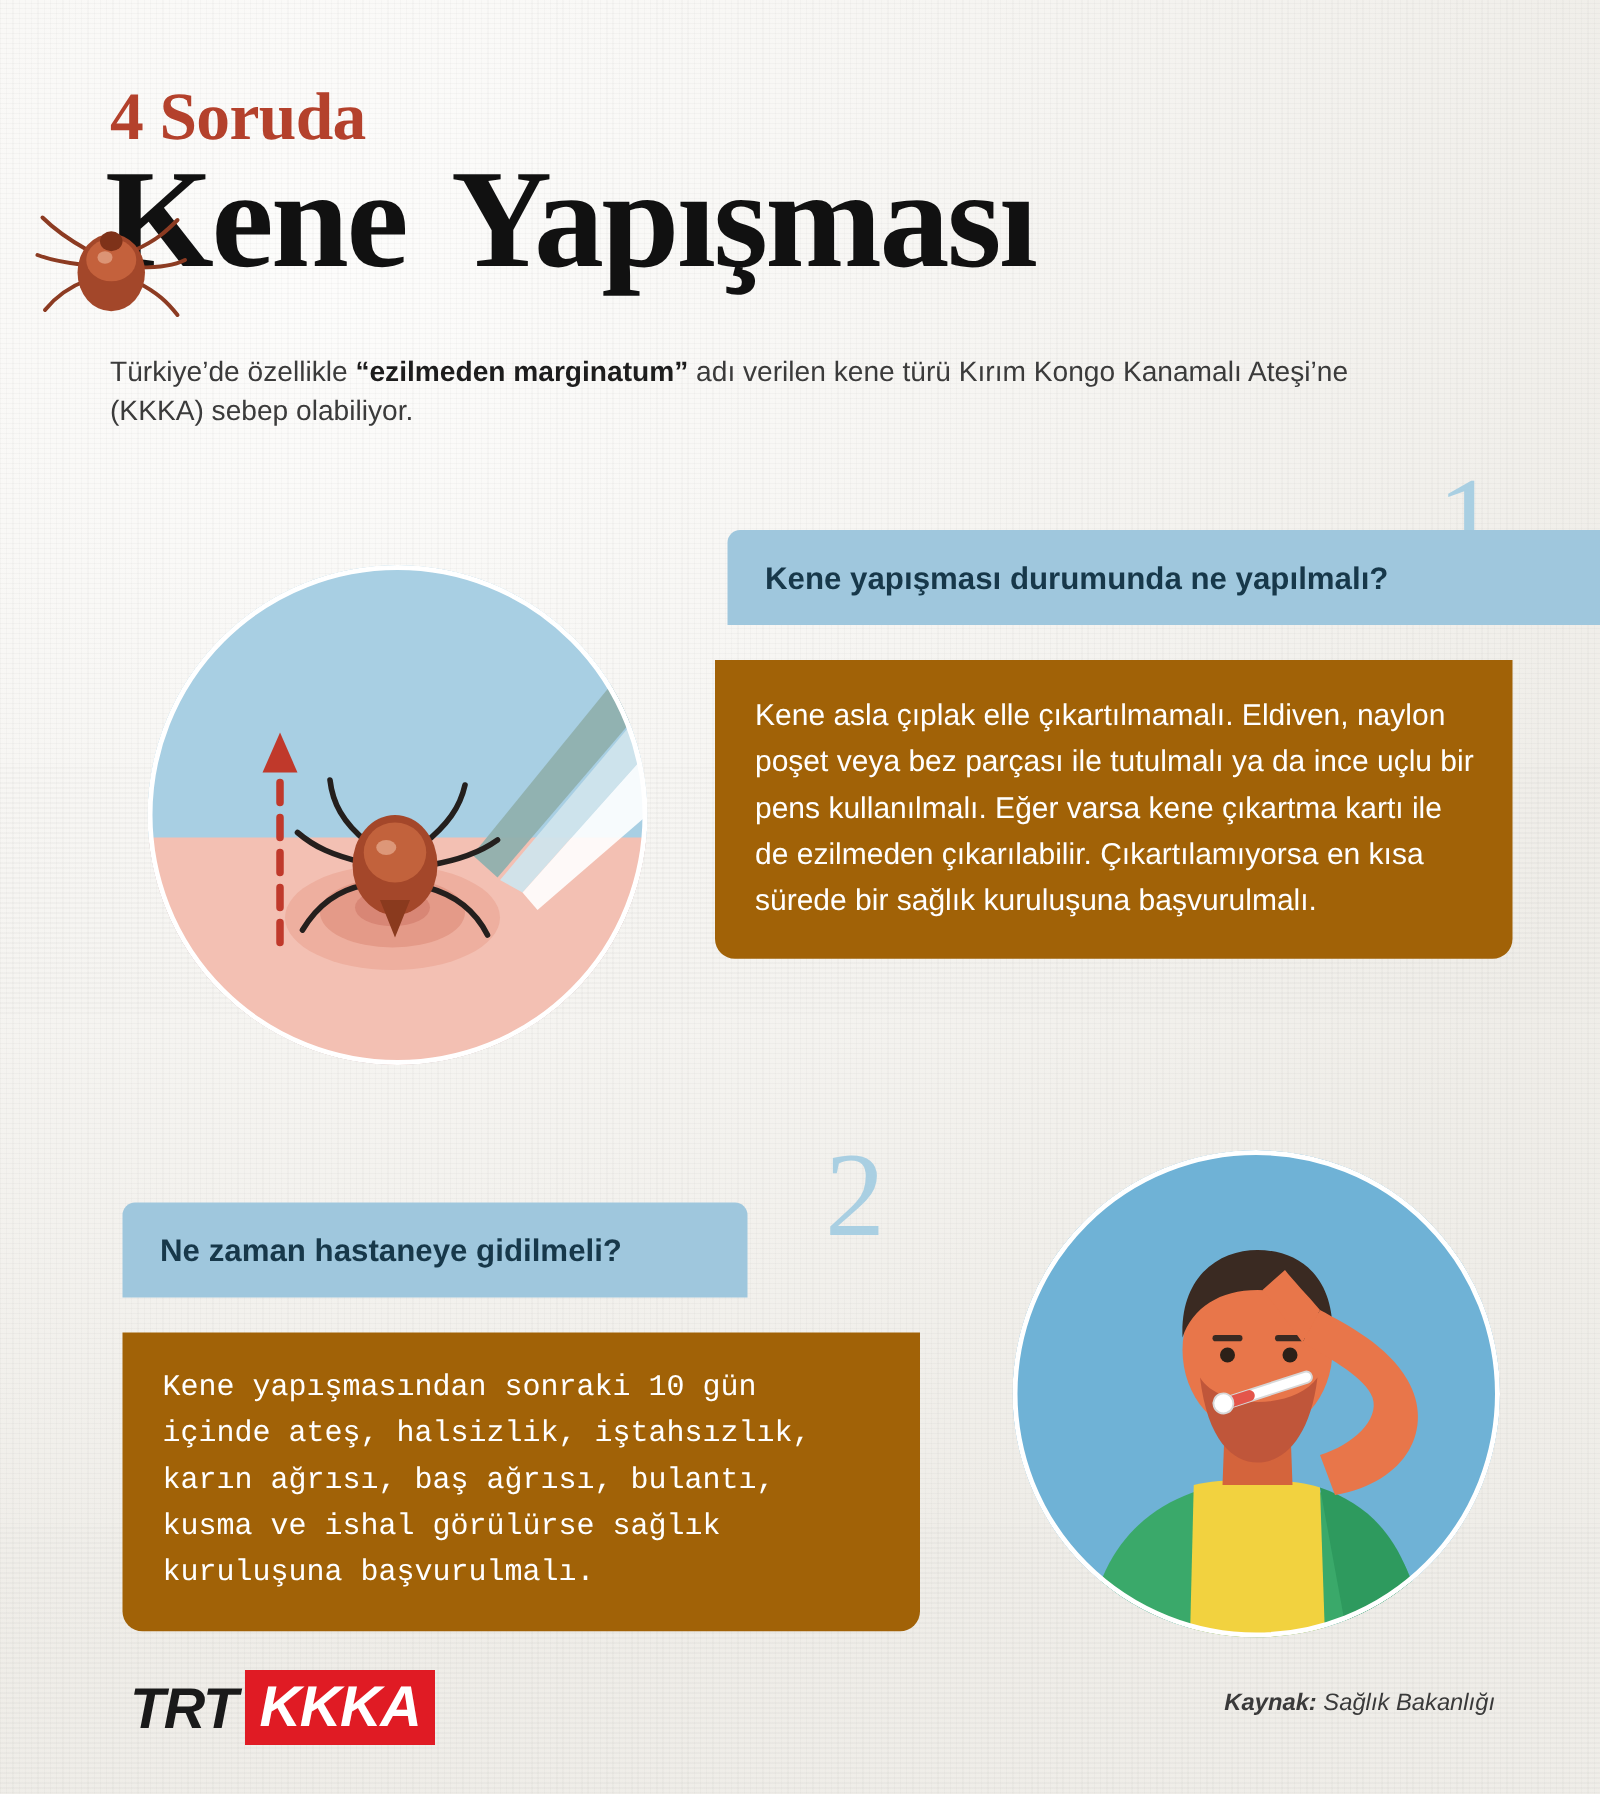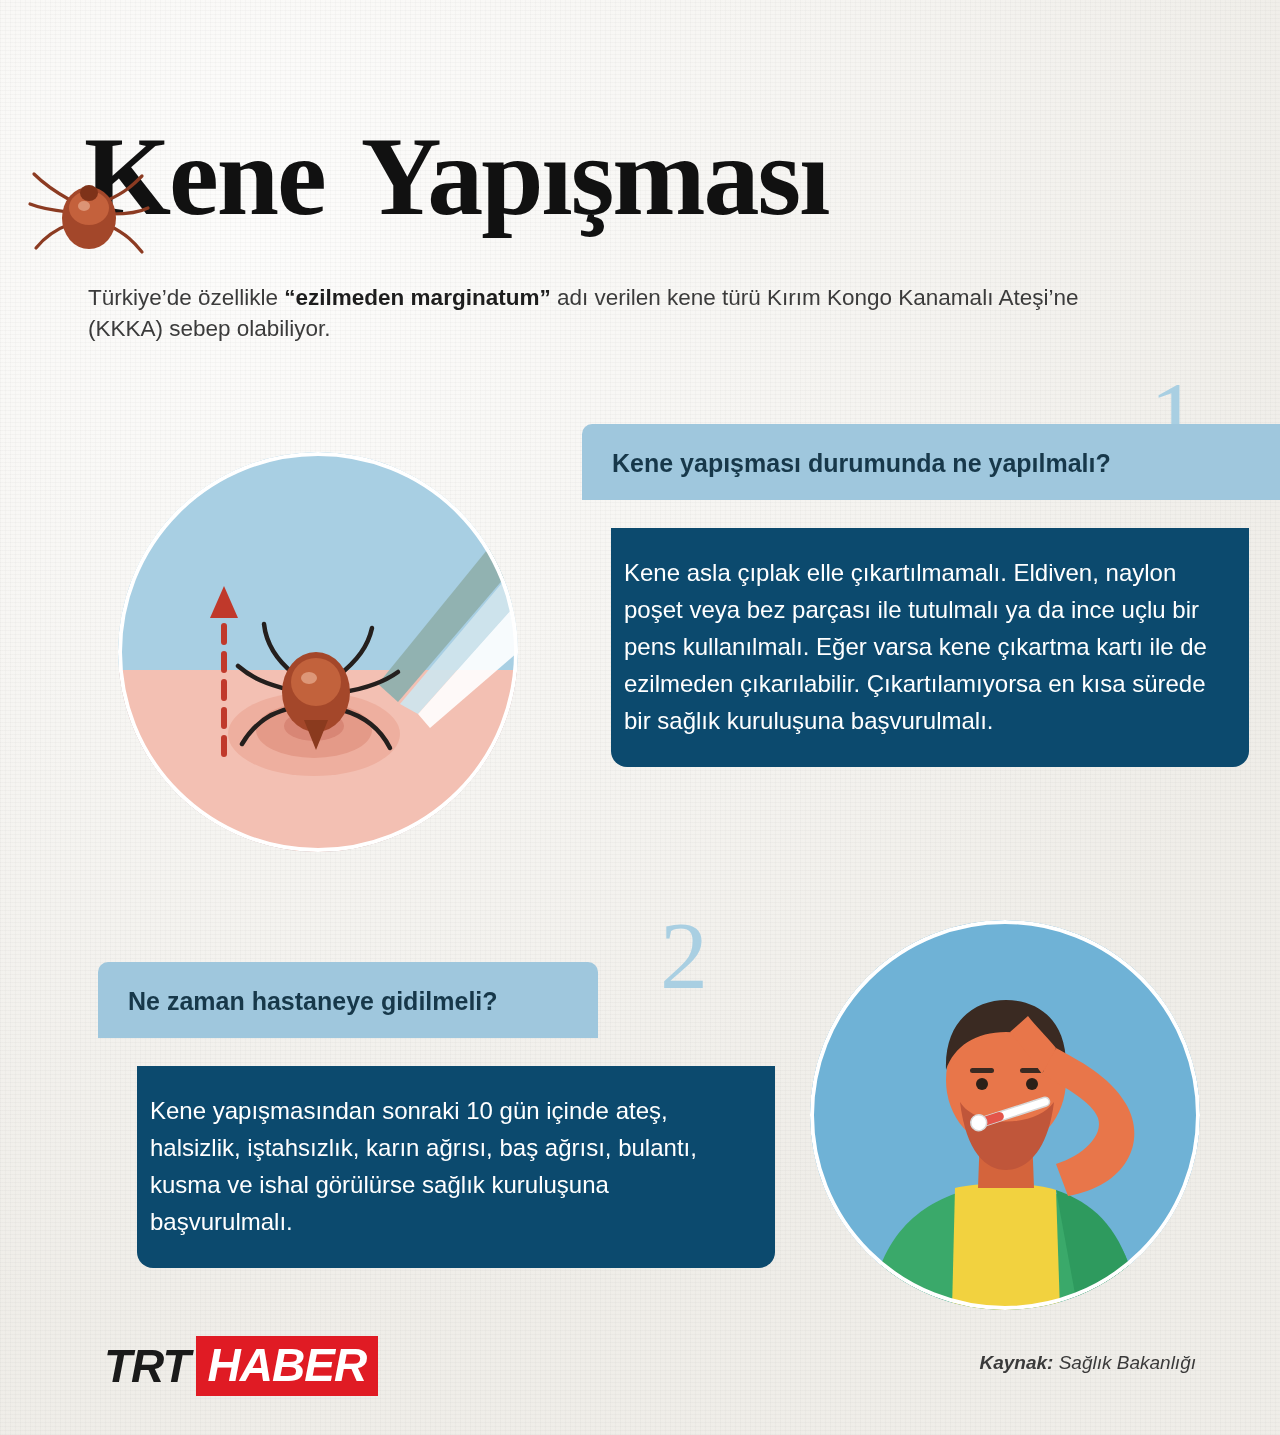--- a/index.html
+++ b/index.html
@@ -69,35 +69,34 @@
     background: #9fc7dd;
     color: #17384a;
     font-size: 25px;
     font-weight: 700;
     line-height: 34px;
     padding: 22px 30px 20px 30px;
     border-radius: 10px 10px 0 0;
   }
   .card-body {
     position: absolute;
-    background: #0c4a6e;
+    background: #a16207;
     color: #ffffff;
     font-size: 24px;
     line-height: 37px;
-    padding: 26px 30px 28px 13px;
+    padding: 26px 30px 28px 32px;
     border-radius: 0 0 16px 16px;
-    margin-left: 39px;
   }
 
   
   #card1-head { left: 582px; top: 424px; width: 728px; }
   #card1-body { left: 572px; top: 528px; width: 638px; }
   
   #card2-head { left: 98px; top: 962px; width: 500px; }
-  #card2-body { left: 98px; top: 1066px; width: 638px; }
+  #card2-body { left: 98px; top: 1066px; width: 638px; font-family: Liberation Mono, monospace; }
 
   .big-num {
     position: absolute;
     font-family: "Liberation Serif", serif;
     font-size: 96px;
     line-height: 96px;
     font-weight: 400;
     color: #a9cfe2;
   }
   #num1 { left: 1150px; top: 368px; }
@@ -138,20 +137,21 @@
   }
   .source b { font-weight: 700; }
 </style>
 </head>
 <body>
 
 <div class="paper-texture"></div>
 
 <div class="content">
 
+  <div class="eyebrow">4 Soruda</div>
 
   <div class="maintitle">
     <span>Kene</span><span class="gap"> </span><span>Yapışması</span>
   </div>
 
   <svg class="tick-deco" viewBox="0 0 130 130">
     <g stroke="#8c3b22" stroke-width="3.2" fill="none" stroke-linecap="round">
       <path d="M48 40 C30 30, 20 22, 12 14"></path>
       <path d="M46 52 C28 50, 18 48, 8 44"></path>
       <path d="M48 64 C32 70, 22 78, 14 88"></path>
@@ -255,20 +255,20 @@
 
         <path d="M258 276 C316 266, 338 222, 316 184 C300 156, 268 140, 246 128 L232 154 C256 168, 282 182, 288 198 C294 216, 272 236, 246 244 Z" fill="#e8764a"></path>
         <path d="M246 128 C236 116, 224 104, 218 96 L200 112 C210 124, 222 140, 232 154 Z" fill="#e8764a"></path>
       </g>
       <circle cx="195" cy="195" r="193" fill="none" stroke="#ffffff" stroke-width="4"></circle>
     </svg>
   </div>
 
   <div class="logo">
     <span class="logo-trt">TRT</span>
-    <span class="logo-haber">HABER</span>
+    <span class="logo-haber">KKKA</span>
   </div>
 
   <div class="source">
     <b>Kaynak:</b><span> Sağlık Bakanlığı</span>
   </div>
 
 </div>
 
 </body></html>

